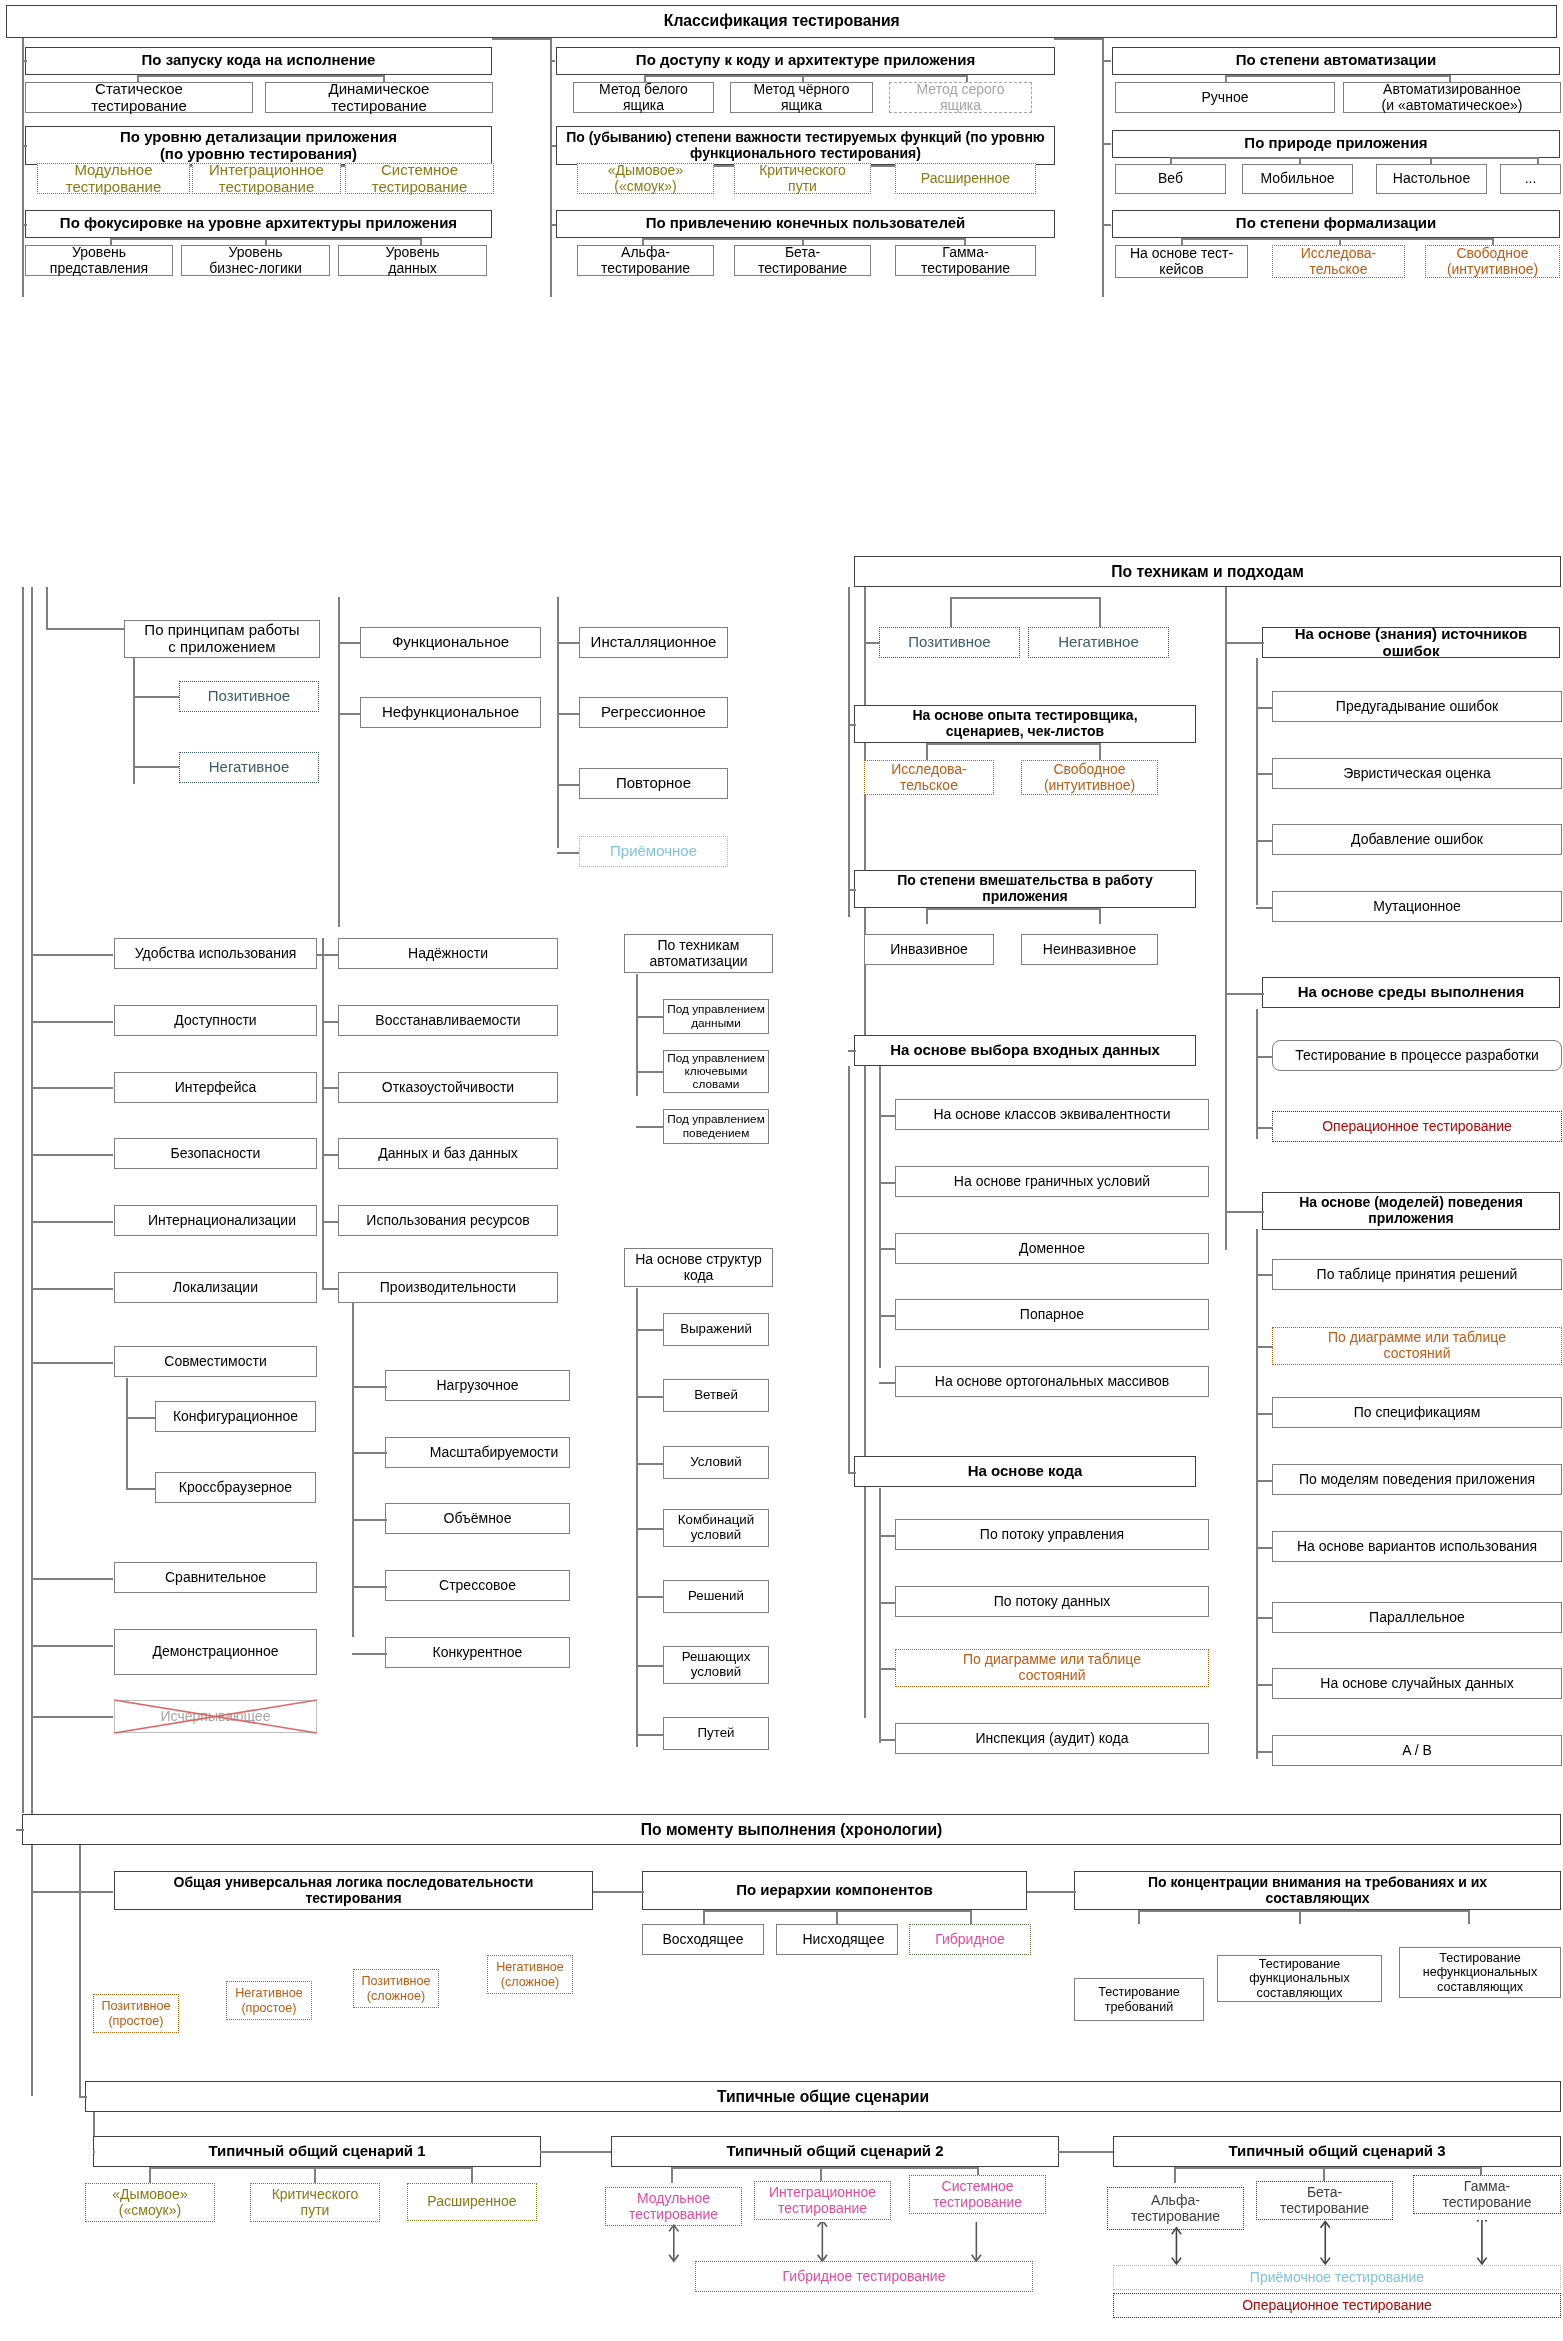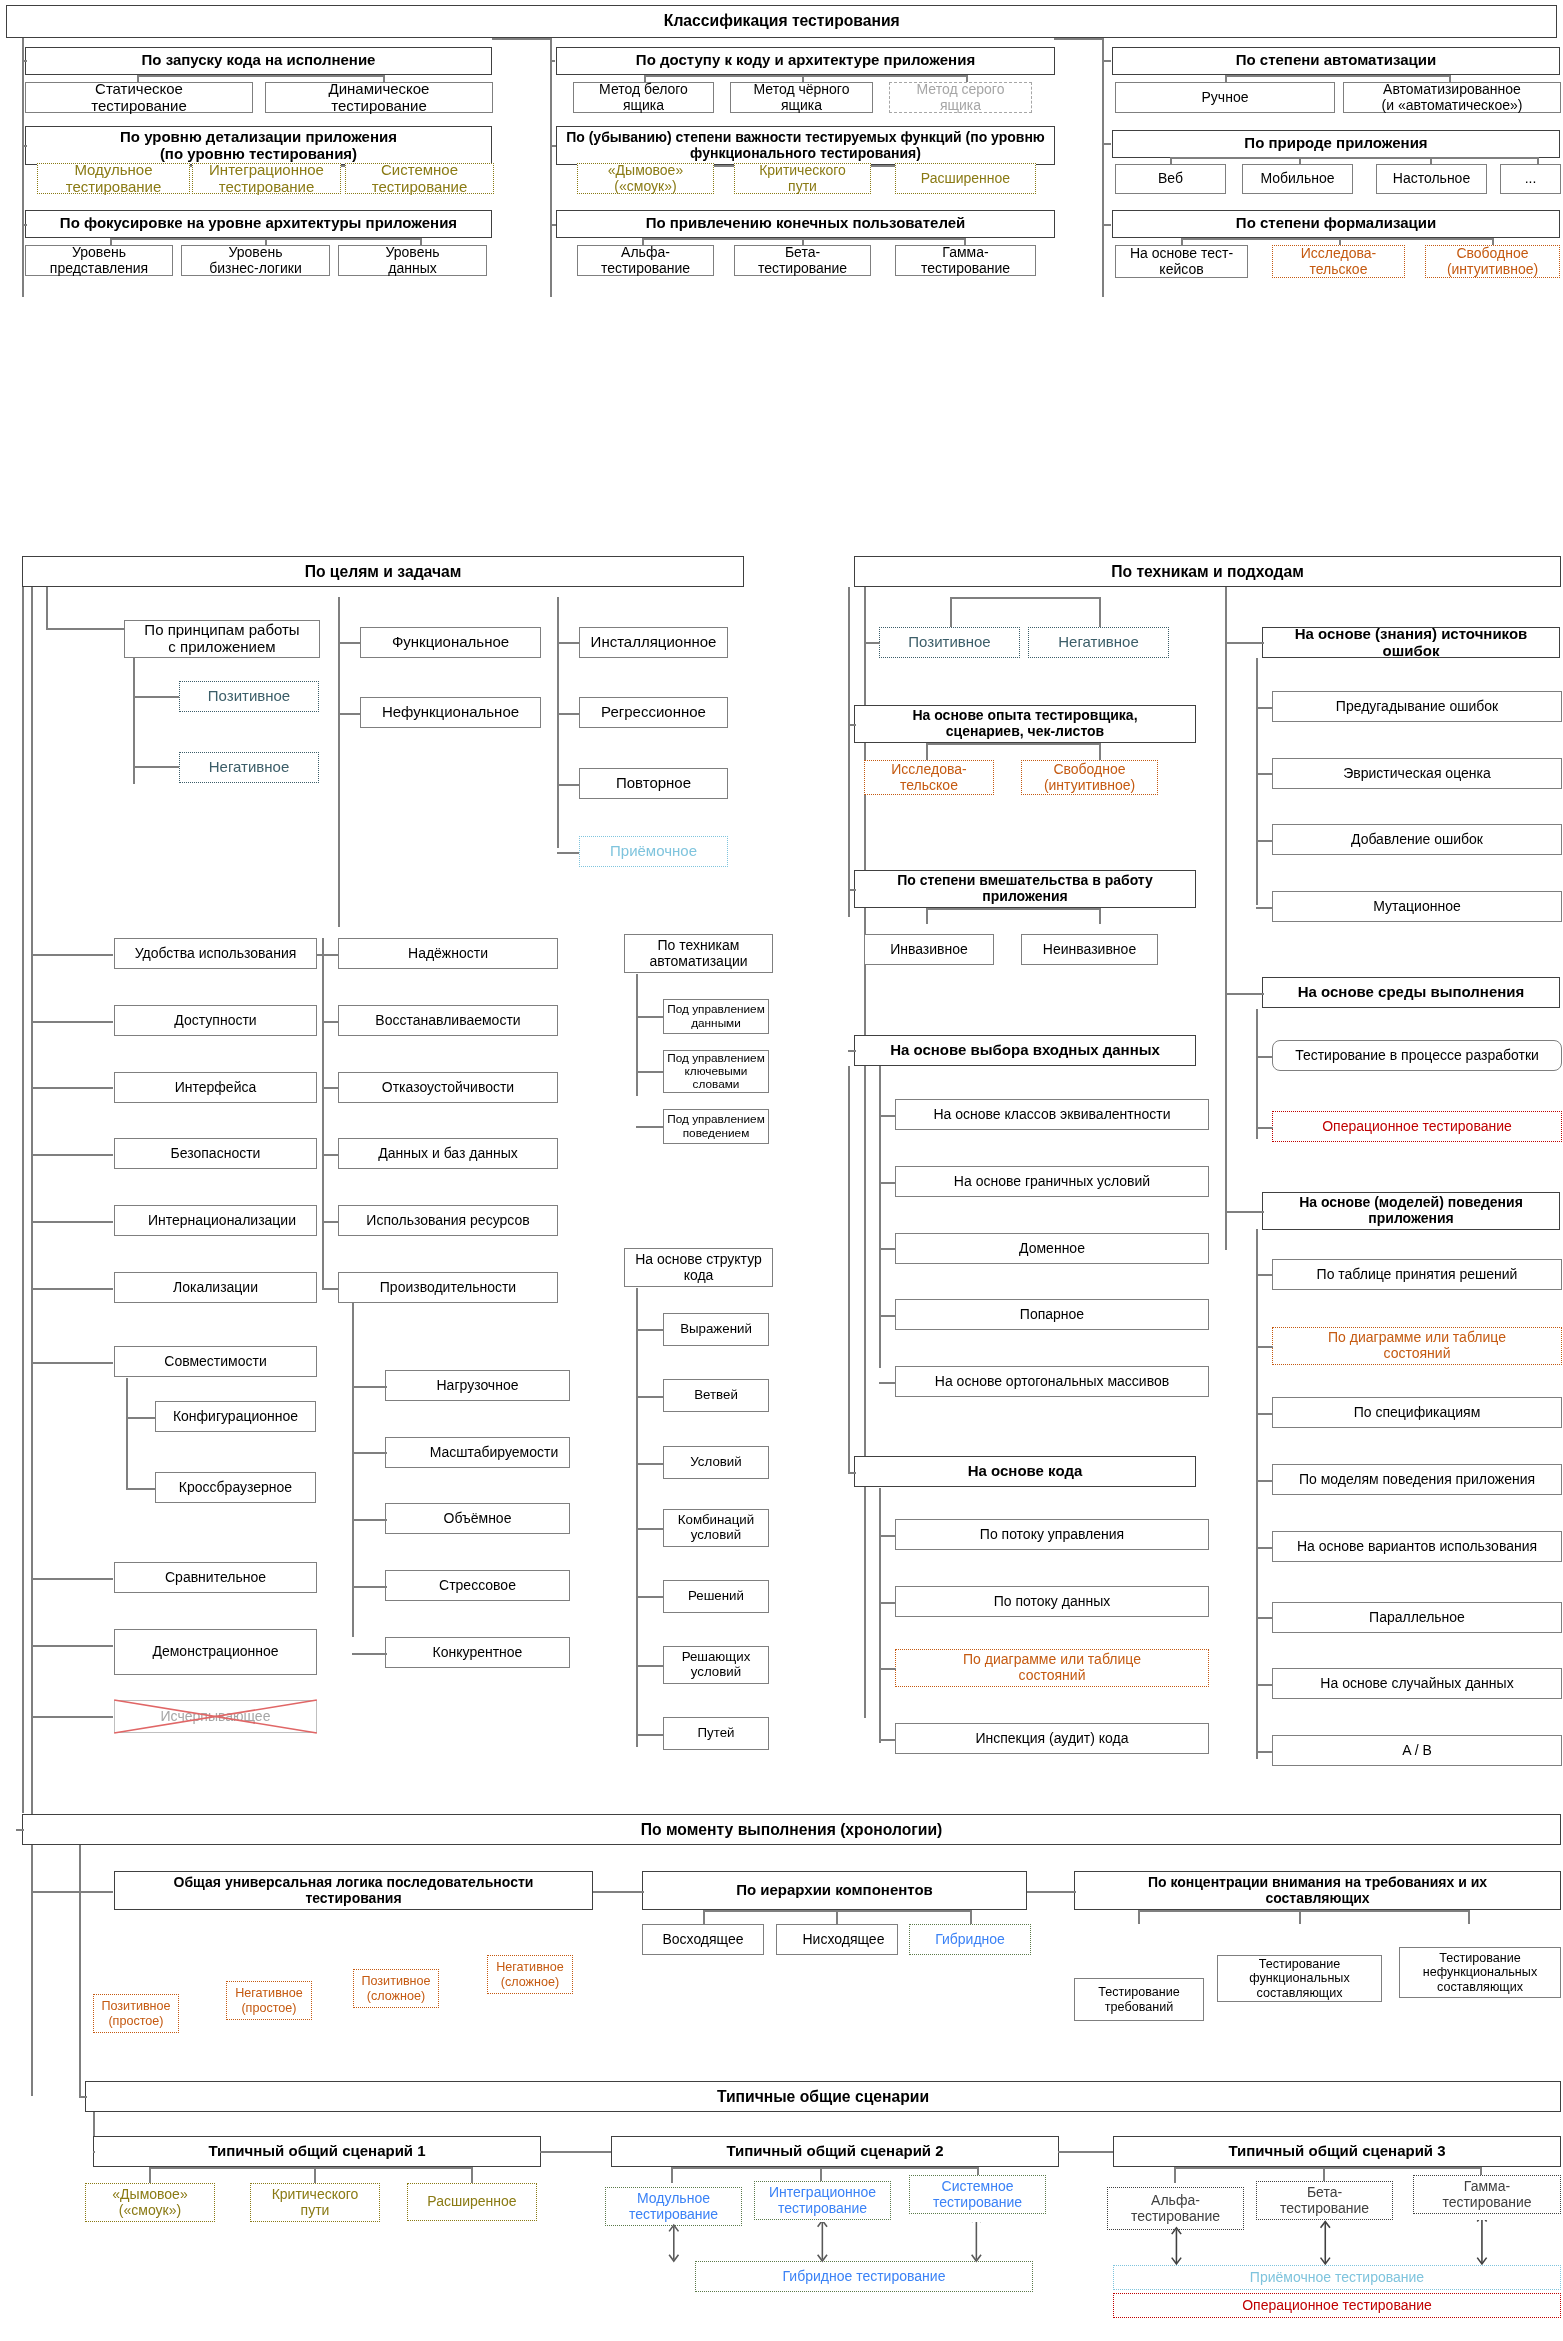--- a/index.html
+++ b/index.html
@@ -8,21 +8,21 @@
   .bx{position:absolute;box-sizing:border-box;display:flex;align-items:center;justify-content:center;
       text-align:center;line-height:1.12;border:1.6px solid #7f7f7f;background:#fff;color:#000;
       font-size:15px;padding:1.6px 3.1px;}
   .bx.hdr{border-color:#404040;font-weight:bold;}
   .bx.plain{border-color:#7f7f7f;}
   
   .d-olive{border:1.6px dotted #8a7a14;color:#8a7a14;}
   .d-teal{border:1.6px dotted #3b5d68;color:#3b5d68;}
   .d-orange{border:1.6px dotted #c55a11;color:#c55a11;}
   .d-cyan{border:1.6px dotted #7fc4dd;color:#7fc4dd;}
-  .d-green{border:1.6px dotted #5b7a4a;color:#3b82f6;}
+  .d-green{border:1.6px dotted #5b7a4a;color:#ec4899;}
   .d-red{border:1.6px dotted #c00000;color:#c00000;}
   .d-gray{border:1.6px dashed #a6a6a6;color:#a6a6a6;}
   .d-dkgray{border:1.6px dotted #404040;color:#404040;}
   .ln{position:absolute;background:#7f7f7f;}
   .lnh{height:1.6px;}
   .lnv{width:1.6px;}
   .xout{position:absolute;overflow:visible;pointer-events:none;}
   .arrw{position:absolute;}
 </style>
 </head>
@@ -179,23 +179,20 @@
     <div class="ln lnh" style="left: 1181px; top: 238px; width: 312px;"></div>
     <div class="bx plain" style="left: 1115px; top: 245px; width: 133px; height: 33px; font-size: 14px;">
       <span>На основе тест-<br>кейсов</span>
     </div>
     <div class="bx d-orange" style="left: 1272px; top: 245px; width: 133px; height: 33px; font-size: 14px;">
       <span>Исследова-<br>тельское</span>
     </div>
     <div class="bx d-orange" style="left: 1425px; top: 245px; width: 135px; height: 33px; font-size: 14px;">
       <span>Свободное<br>(интуитивное)</span>
     </div>
-    <div class="bx hdr" style="left: 22px; top: 556px; width: 722px; height: 31px; font-size: 15.7px;">
-      <span>По целям и задачам</span>
-    </div>
     <div class="ln lnv" style="left: 31px; top: 587px; height: 1248px;"></div>
     <div class="ln lnv" style="left: 46px; top: 587px; height: 41px;"></div>
     <div class="ln lnh" style="left: 46px; top: 628px; width: 79px;"></div>
     <div class="bx plain" style="left: 124px; top: 620px; width: 196px; height: 38px; font-size: 15px;">
       <span>По принципам работы<br>с приложением</span>
     </div>
     <div class="ln lnv" style="left: 133px; top: 658px; height: 126px;"></div>
     <div class="ln lnh" style="left: 133px; top: 696px; width: 47px;"></div>
     <div class="ln lnh" style="left: 133px; top: 766px; width: 47px;"></div>
     <div class="bx d-teal" style="left: 179px; top: 681px; width: 140px; height: 31px; font-size: 15px;">

